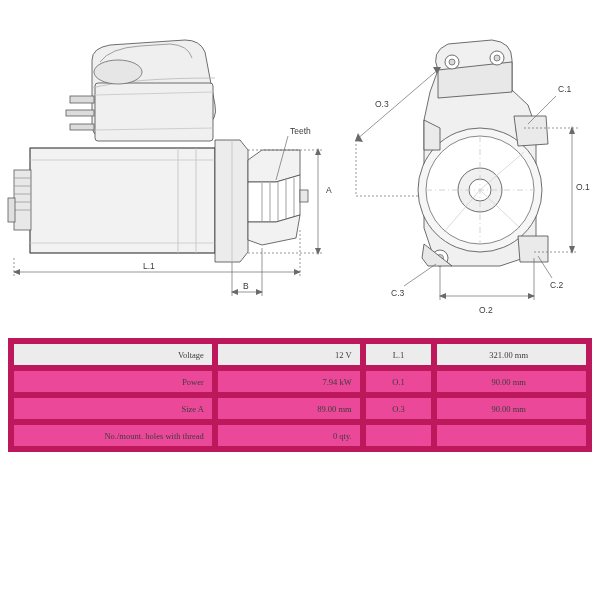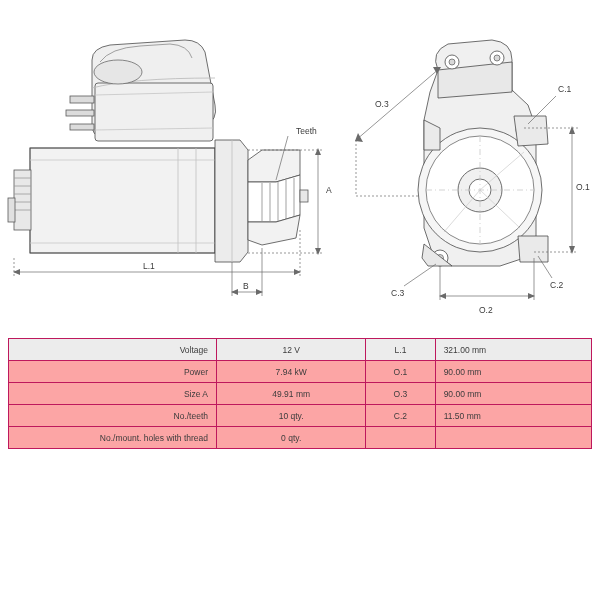--- a/index.html
+++ b/index.html
@@ -19,33 +19,34 @@
     position:absolute;font-size:8.5px;color:#3a3a3a;white-space:nowrap;
   }
 
   
   .specs{
     position:absolute;left:8px;top:338px;width:584px;
     border-collapse:collapse;
     font-size:8.5px;
   }
   .specs td{
-    border:1px solid #be185d;
+    border:6px solid #be185d;
     padding:0 8px;
     height:21px;
     background:#ececec;
     color:#3c3c3c;
     vertical-align:middle;
+    font-family:Liberation Serif, serif;
   }
   .specs td.lab{ text-align:right; width:160px; }
-  .specs td.val{ text-align:center;  width:110px; }
+  .specs td.val{ text-align:right;  width:110px; }
   .specs td.lab2{ text-align:center; width:42px; }
-  .specs td.val2{ text-align:left; width:110px; padding-right:14px;margin-left:16px;}
+  .specs td.val2{ text-align:center; width:110px; padding-right:14px;margin-left:16px;}
   .specs td.blank{background:#ececec;}
-  .specs tr.alt td{background:#fca5a5;}
+  .specs tr.alt td{background:#ec4899;}
 
   .wm{
     position:absolute;left:18px;top:340px;
     font-size:34px;color:#e0e0e0;font-style:italic;font-weight:bold;
     letter-spacing:2px;
     pointer-events:none;
   }
 </style>
 </head>
 <body>
@@ -194,21 +195,21 @@
       <line x1="440" y1="266" x2="440" y2="300"></line>
       <line x1="534" y1="258" x2="534" y2="300"></line>
       <line x1="440" y1="296" x2="534" y2="296"></line>
       <path d="M446 293 L439 296 L446 299" fill="#6a6a6a" stroke="none"></path>
       <path d="M528 293 L535 296 L528 299" fill="#6a6a6a" stroke="none"></path>
     </g>
   </g>
 </svg>
 
 <div class="labels">
-  <span class="lbl" style="left:296px;top:126px;">Teeth</span>
+  <span class="lbl" style="left:290px;top:126px;">Teeth</span>
   <span class="lbl" style="left:326px;top:185px;">A</span>
   <span class="lbl" style="left:143px;top:261px;">L.1</span>
   <span class="lbl" style="left:243px;top:281px;">B</span>
   <span class="lbl" style="left:375px;top:99px;">O.3</span>
   <span class="lbl" style="left:558px;top:84px;">C.1</span>
   <span class="lbl" style="left:576px;top:182px;">O.1</span>
   <span class="lbl" style="left:550px;top:280px;">C.2</span>
   <span class="lbl" style="left:391px;top:288px;">C.3</span>
   <span class="lbl" style="left:479px;top:305px;">O.2</span>
 </div>
@@ -225,29 +226,23 @@
       <td class="val2">321.00 mm</td>
     </tr>
     <tr class="alt">
       <td class="lab">Power</td>
       <td class="val">7.94 kW</td>
       <td class="lab2">O.1</td>
       <td class="val2">90.00 mm</td>
     </tr>
     <tr class="alt">
       <td class="lab">Size A</td>
-      <td class="val">49.91 mm</td>
+      <td class="val">89.00 mm</td>
       <td class="lab2">O.3</td>
       <td class="val2">90.00 mm</td>
-    </tr>
-    <tr class="alt">
-      <td class="lab">No./teeth</td>
-      <td class="val">10 qty.</td>
-      <td class="lab2">C.2</td>
-      <td class="val2">11.50 mm</td>
     </tr>
     <tr class="alt">
       <td class="lab">No./mount. holes with thread</td>
       <td class="val">0 qty.</td>
       <td class="lab2 blank"></td>
       <td class="val2 blank"></td>
     </tr>
   </tbody>
 </table>
 

